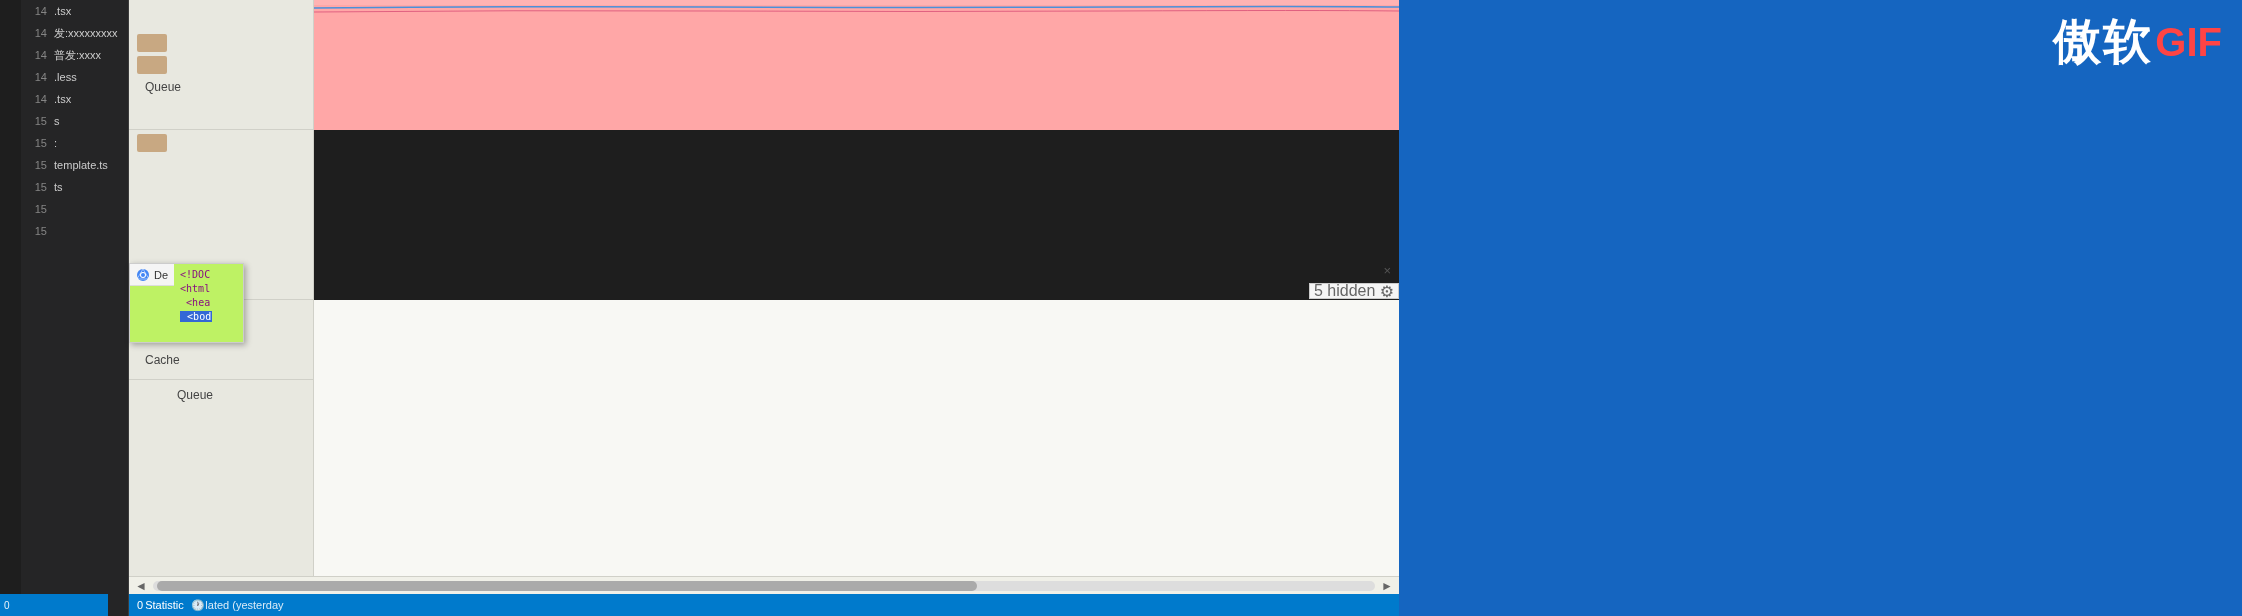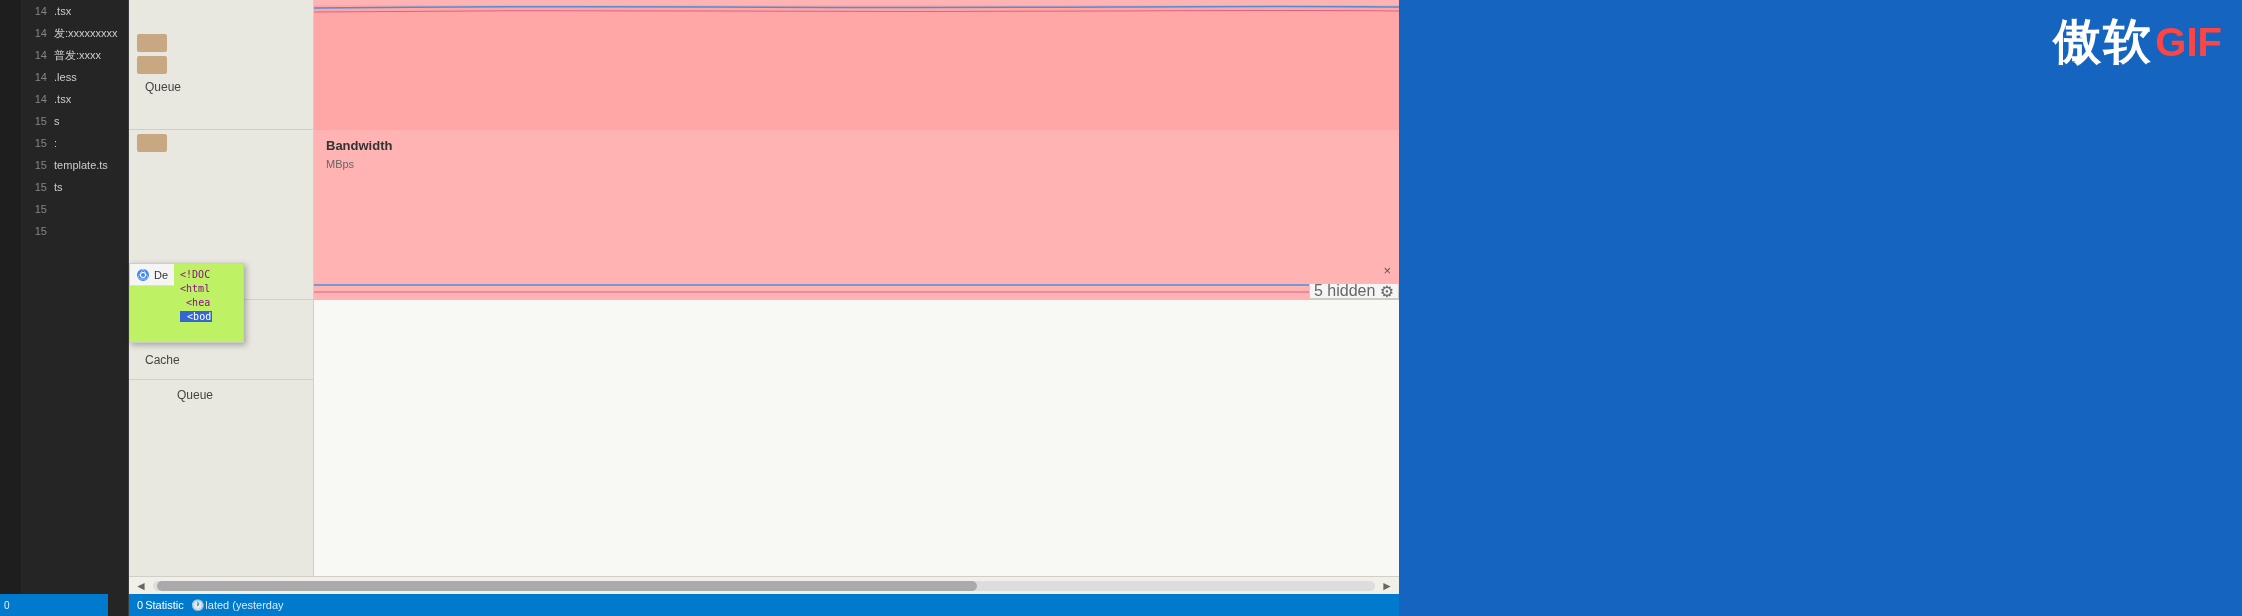--- a/index.html
+++ b/index.html
@@ -365,29 +365,20 @@
       <svg width="100%" height="130" style="position:absolute;top:0;left:0;">
 
         <path d="M0,5 L1085,5 L1085,130 L0,130 Z" fill="rgba(255,150,150,0.4)"></path>
 
         <path d="M0,8 Q200,6 400,7 Q600,8 800,7 Q1000,6 1085,7" stroke="#4a90d9" stroke-width="1.5" fill="none"></path>
 
         <path d="M0,12 Q200,10 400,11 Q600,12 800,11 Q1000,10 1085,11" stroke="#e06080" stroke-width="1" fill="none"></path>
       </svg>
     </div>
 
-    <div style="position:absolute;top:130px;left:0;right:0;height:170px;background:#ffb3b3;">
-      <span style="position:absolute;top:8px;left:12px;font-size:13px;font-weight:bold;color:#333;">Bandwidth</span>
-      <span style="position:absolute;top:28px;left:12px;font-size:11px;color:#666;">MBps</span>
-      <svg width="100%" height="170" style="position:absolute;top:0;left:0;">
-
-        <path d="M0,155 L1085,155" stroke="#4a90d9" stroke-width="1.5" fill="none"></path>
-        <path d="M0,162 L1085,162" stroke="#e06080" stroke-width="1" fill="none"></path>
-      </svg>
-    </div>
 
     <div style="position:absolute;top:300px;left:0;right:0;bottom:0;background:#f8f8f4;"></div>
   </div>
 
   <div class="devtools-popup">
     <div class="devtools-popup-header">
 
       <svg class="chrome-icon" viewBox="0 0 14 14">
         <circle cx="7" cy="7" r="6" fill="#4285f4"></circle>
         <circle cx="7" cy="7" r="3" fill="white"></circle>

